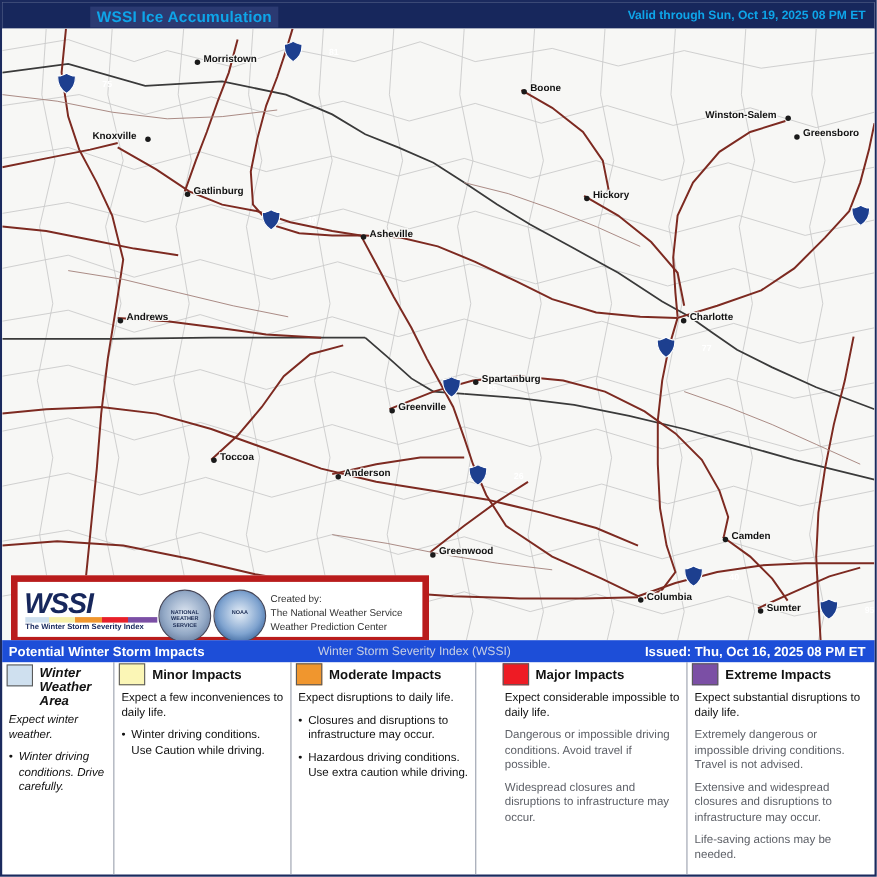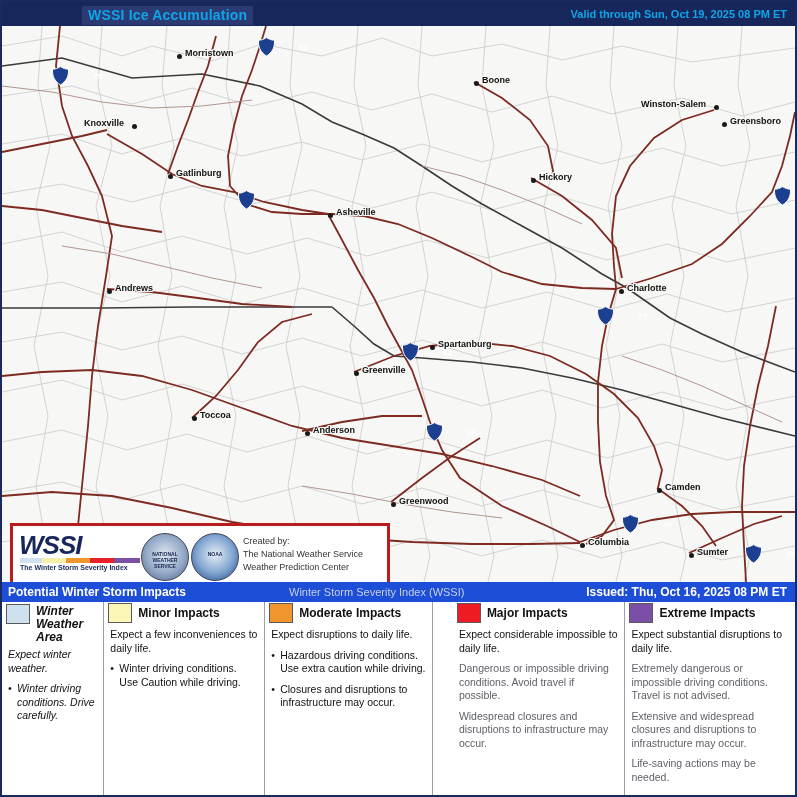--- a/index.html
+++ b/index.html
@@ -69,21 +69,21 @@
   .shield .sh-num{
     position:absolute;left:0;top:6px;width:17px;
     text-align:center;font-size:8px;font-weight:bold;color:#ffffff;
     line-height:9px;
     padding-left:37px;
   }
 
   
   .logobox{
     position:absolute;left:8px;top:497px;width:380px;height:62px;
-    background:#ffffff;border:3px solid #b91c1c;
+    background:#ffffff;border:6px solid #b91c1c;
     box-sizing:border-box;
   }
   .logo-w{
     position:absolute;left:6px;top:4px;
     font-size:26px;font-weight:bold;font-style:italic;
     color:#17275c;letter-spacing:-1px;
   }
   .logo-sub{
     position:absolute;left:7px;top:38px;
     font-size:7px;color:#17275c;font-weight:bold;
@@ -424,22 +424,22 @@
       </div>
     </div>
 
     <div class="lcol c2">
       <div class="lhead">
         <div class="swatch" style="background:#f0962e"></div>
         <div class="lbl">Moderate Impacts</div>
       </div>
       <div class="lbody">
         <p>Expect disruptions to daily life.</p>
+        <p class="bullet">Closures and disruptions to infrastructure may occur.</p>
         <p class="bullet">Hazardous driving conditions. Use extra caution while driving.</p>
-        <p class="bullet">Closures and disruptions to infrastructure may occur.</p>
       </div>
     </div>
 
     <div class="lcol c3">
       <div class="lhead">
         <div class="swatch" style="background:#ee1b24"></div>
         <div class="lbl">Major Impacts</div>
       </div>
       <div class="lbody">
         <p>Expect considerable impossible to daily life.</p>

